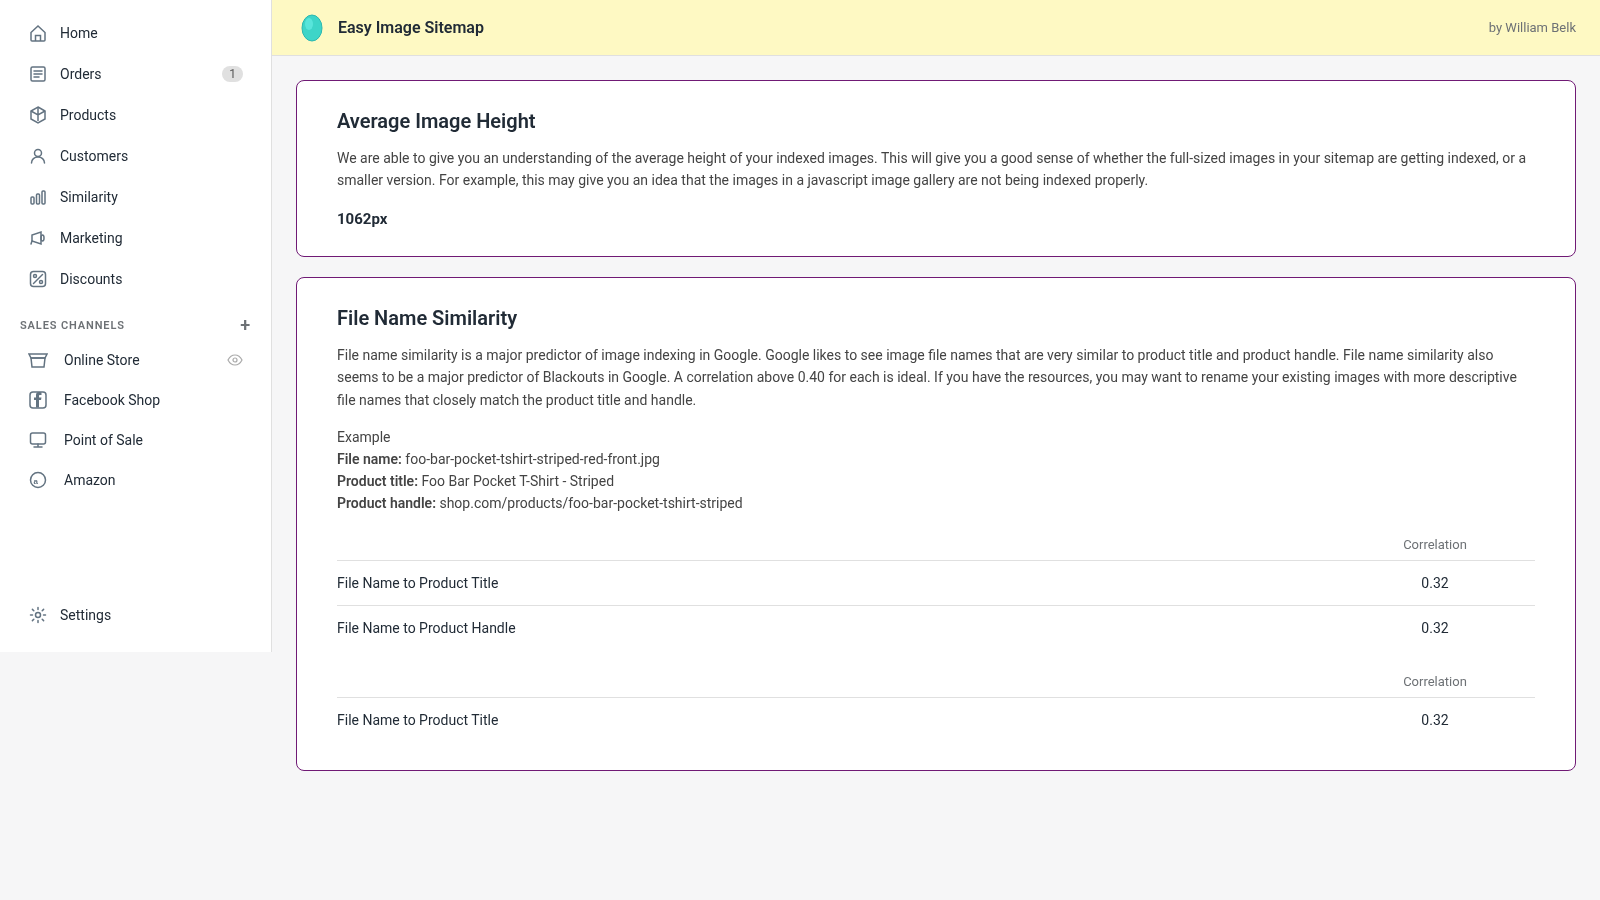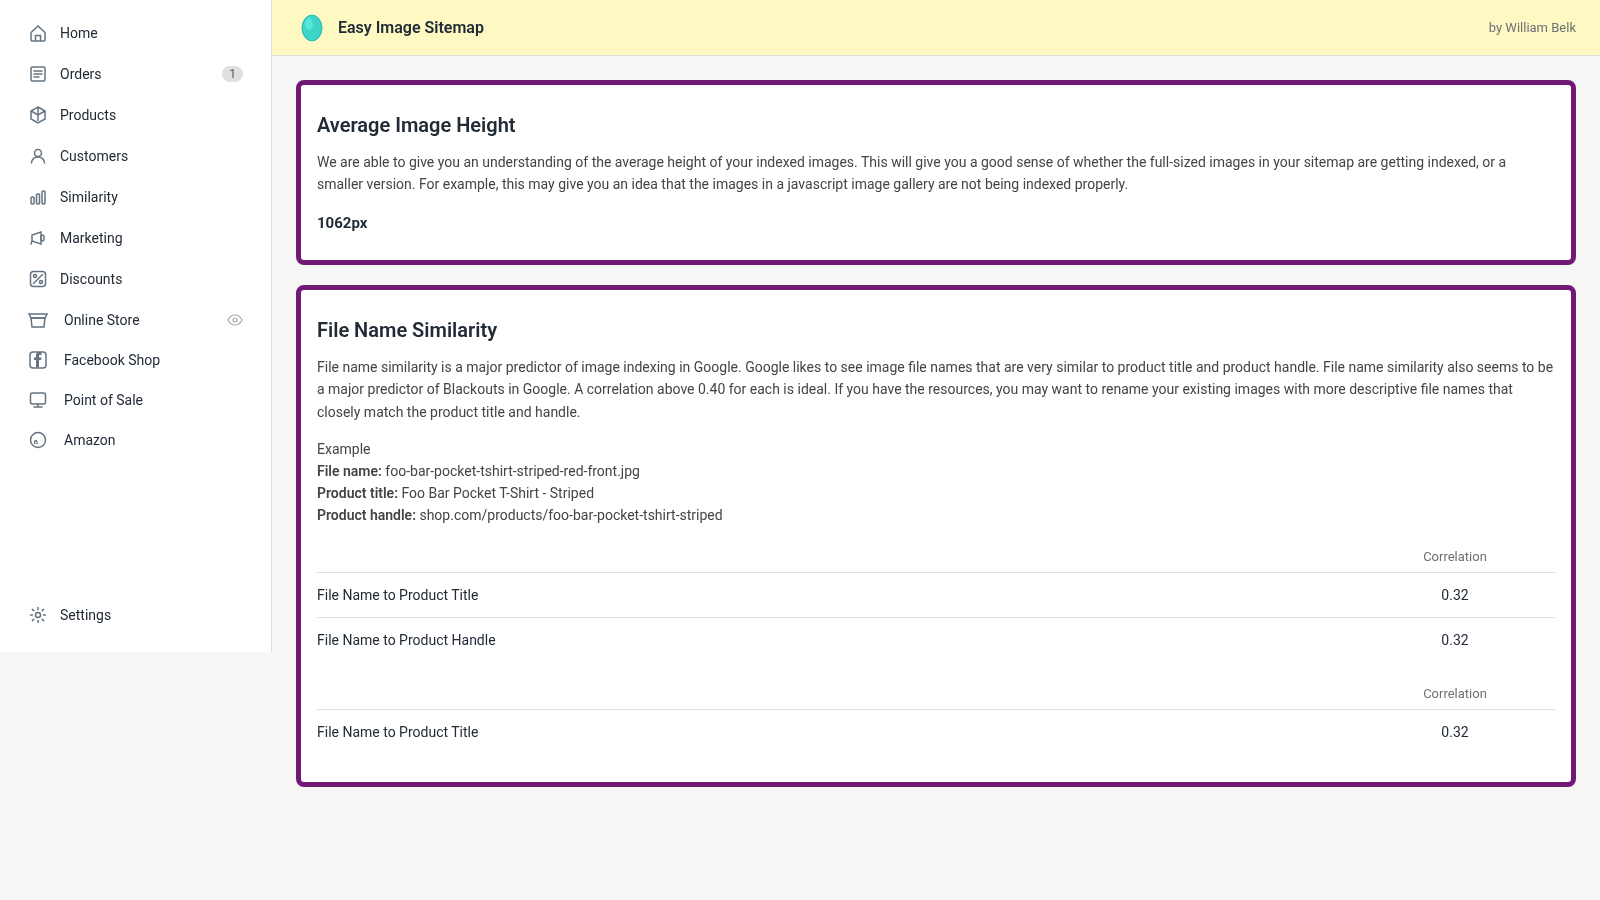--- a/index.html
+++ b/index.html
@@ -129,23 +129,23 @@
       flex: 1;
       overflow-y: auto;
       padding: 24px;
       display: flex;
       flex-direction: column;
       gap: 20px;
     }
 
     .card {
       background: #fff;
-      border: 5px solid #701a75;
+      border: 1px solid #701a75;
       border-radius: 8px;
-      padding: 28px 16px;
+      padding: 28px 40px;
     }
 
     .card-title {
       font-size: 20px;
       font-weight: 600;
       color: #212b36;
       margin-bottom: 14px;
     }
 
     .card-description {
@@ -274,20 +274,24 @@
           <circle cx="13" cy="13" r="1.5" stroke="#637381" stroke-width="1.5" fill="none"></circle>
           <path d="M5.5 14.5l9-9" stroke="#637381" stroke-width="1.5" stroke-linecap="round"></path>
           <rect x="2.5" y="2.5" width="15" height="15" rx="3" stroke="#637381" stroke-width="1.5" fill="none"></rect>
         </svg>
       </span>
       <span>Discounts</span>
     </div>
 
   </div>
 
+  <div class="sidebar-section-header">
+    <span>SALES CHANNELS</span>
+    <span class="add-icon">+</span>
+  </div>
 
   <div class="sales-channel-item">
     <span class="icon">
       <svg width="20" height="20" viewBox="0 0 20 20" fill="none">
         <path d="M3 8h14l-1 9H4L3 8z" stroke="#637381" stroke-width="1.5" fill="none"></path>
         <path d="M1 4h18l-2 4H3L1 4z" stroke="#637381" stroke-width="1.5" fill="none"></path>
       </svg>
     </span>
     <span>Online Store</span>
     <span class="eye-icon">

